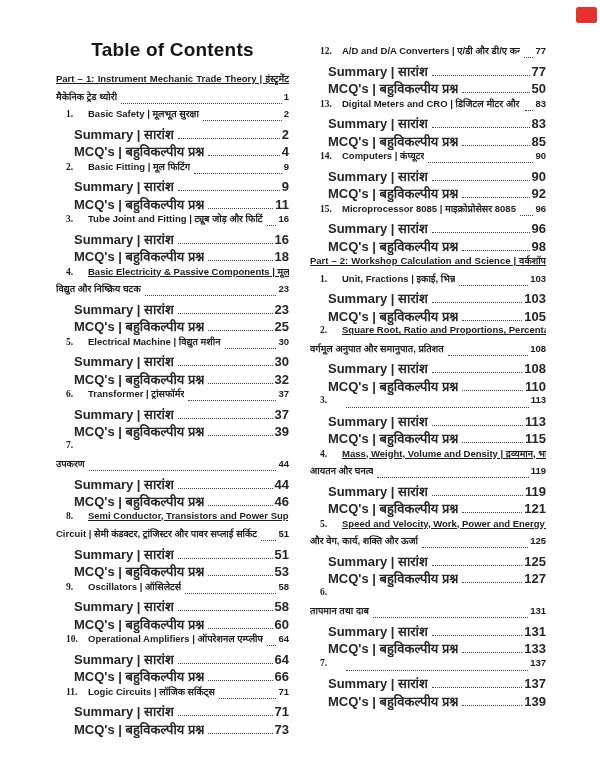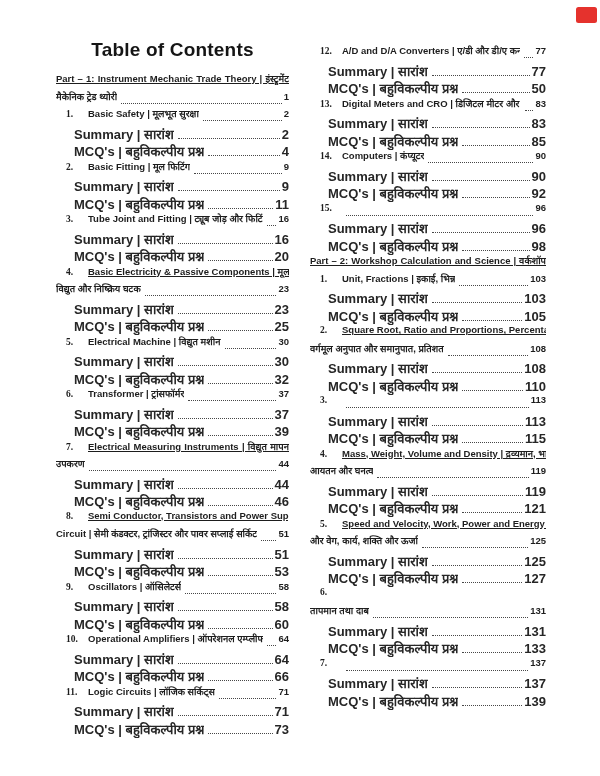--- a/index.html
+++ b/index.html
@@ -83,21 +83,21 @@
         <span class="page-num">16</span>
       </div>
       <div class="line sub">
         <span class="txt">Summary | सारांश</span>
         <span class="leader"></span>
         <span class="page-num">16</span>
       </div>
       <div class="line sub">
         <span class="txt">MCQ's | बहुविकल्पीय प्रश्न</span>
         <span class="leader"></span>
-        <span class="page-num">20</span>
+        <span class="page-num">18</span>
       </div>
       <div class="line chapter justify">
         <span class="num">4.</span>
         <span class="txt">Basic Electricity &amp; Passive Components | मूलभूत</span>
       </div>
       <div class="line cont">
         <span class="txt">विद्युत और निष्क्रिय घटक</span>
         <span class="leader"></span>
         <span class="page-num">23</span>
       </div>
@@ -138,21 +138,20 @@
         <span class="leader"></span>
         <span class="page-num">37</span>
       </div>
       <div class="line sub">
         <span class="txt">MCQ's | बहुविकल्पीय प्रश्न</span>
         <span class="leader"></span>
         <span class="page-num">39</span>
       </div>
       <div class="line chapter justify">
         <span class="num">7.</span>
-        <span class="txt">Electrical Measuring Instruments | विद्युत मापन</span>
       </div>
       <div class="line cont">
         <span class="txt">उपकरण</span>
         <span class="leader"></span>
         <span class="page-num">44</span>
       </div>
       <div class="line sub">
         <span class="txt">Summary | सारांश</span>
         <span class="leader"></span>
         <span class="page-num">44</span>
@@ -274,20 +273,21 @@
         <span class="leader"></span>
         <span class="page-num">90</span>
       </div>
       <div class="line sub">
         <span class="txt">MCQ's | बहुविकल्पीय प्रश्न</span>
         <span class="leader"></span>
         <span class="page-num">92</span>
       </div>
       <div class="line chapter">
         <span class="num">15.</span>
+        <span class="txt">Microprocessor 8085 | माइक्रोप्रोसेसर 8085</span>
         <span class="leader"></span>
         <span class="page-num">96</span>
       </div>
       <div class="line sub">
         <span class="txt">Summary | सारांश</span>
         <span class="leader"></span>
         <span class="page-num">96</span>
       </div>
       <div class="line sub">
         <span class="txt">MCQ's | बहुविकल्पीय प्रश्न</span>

